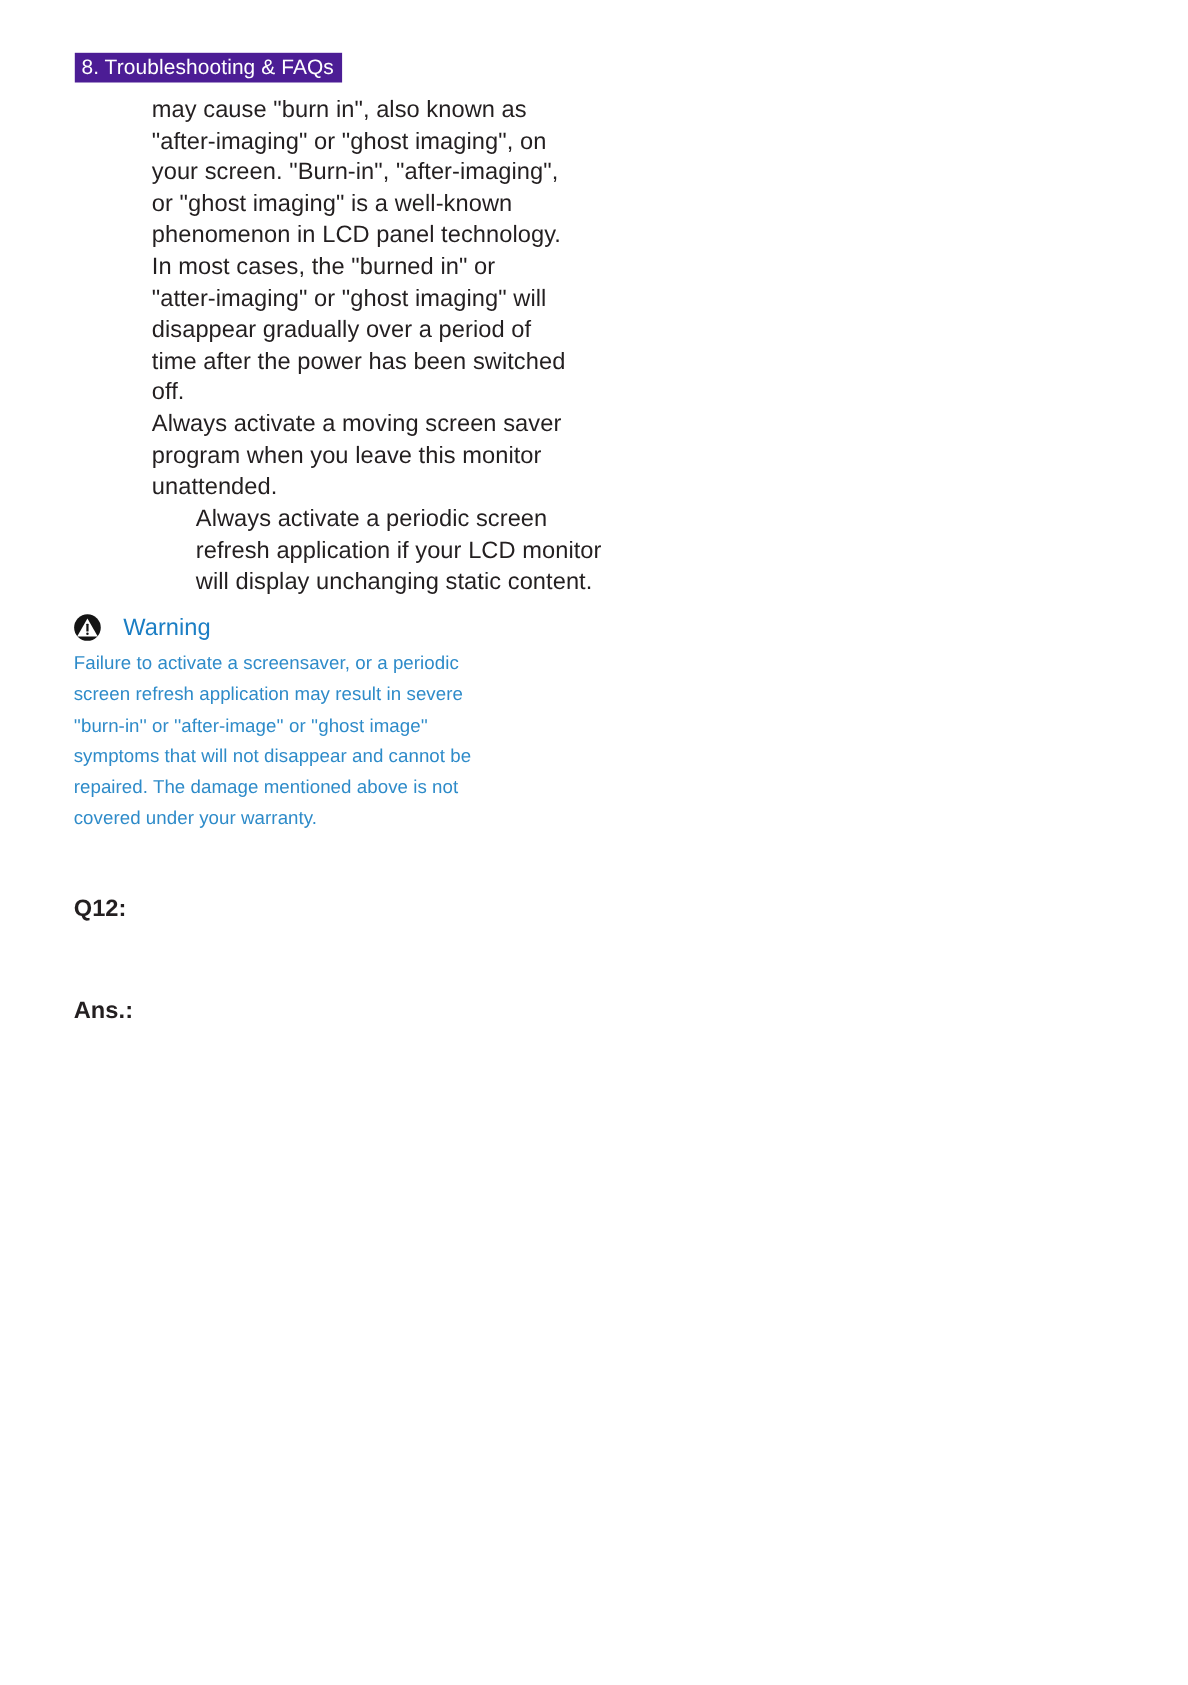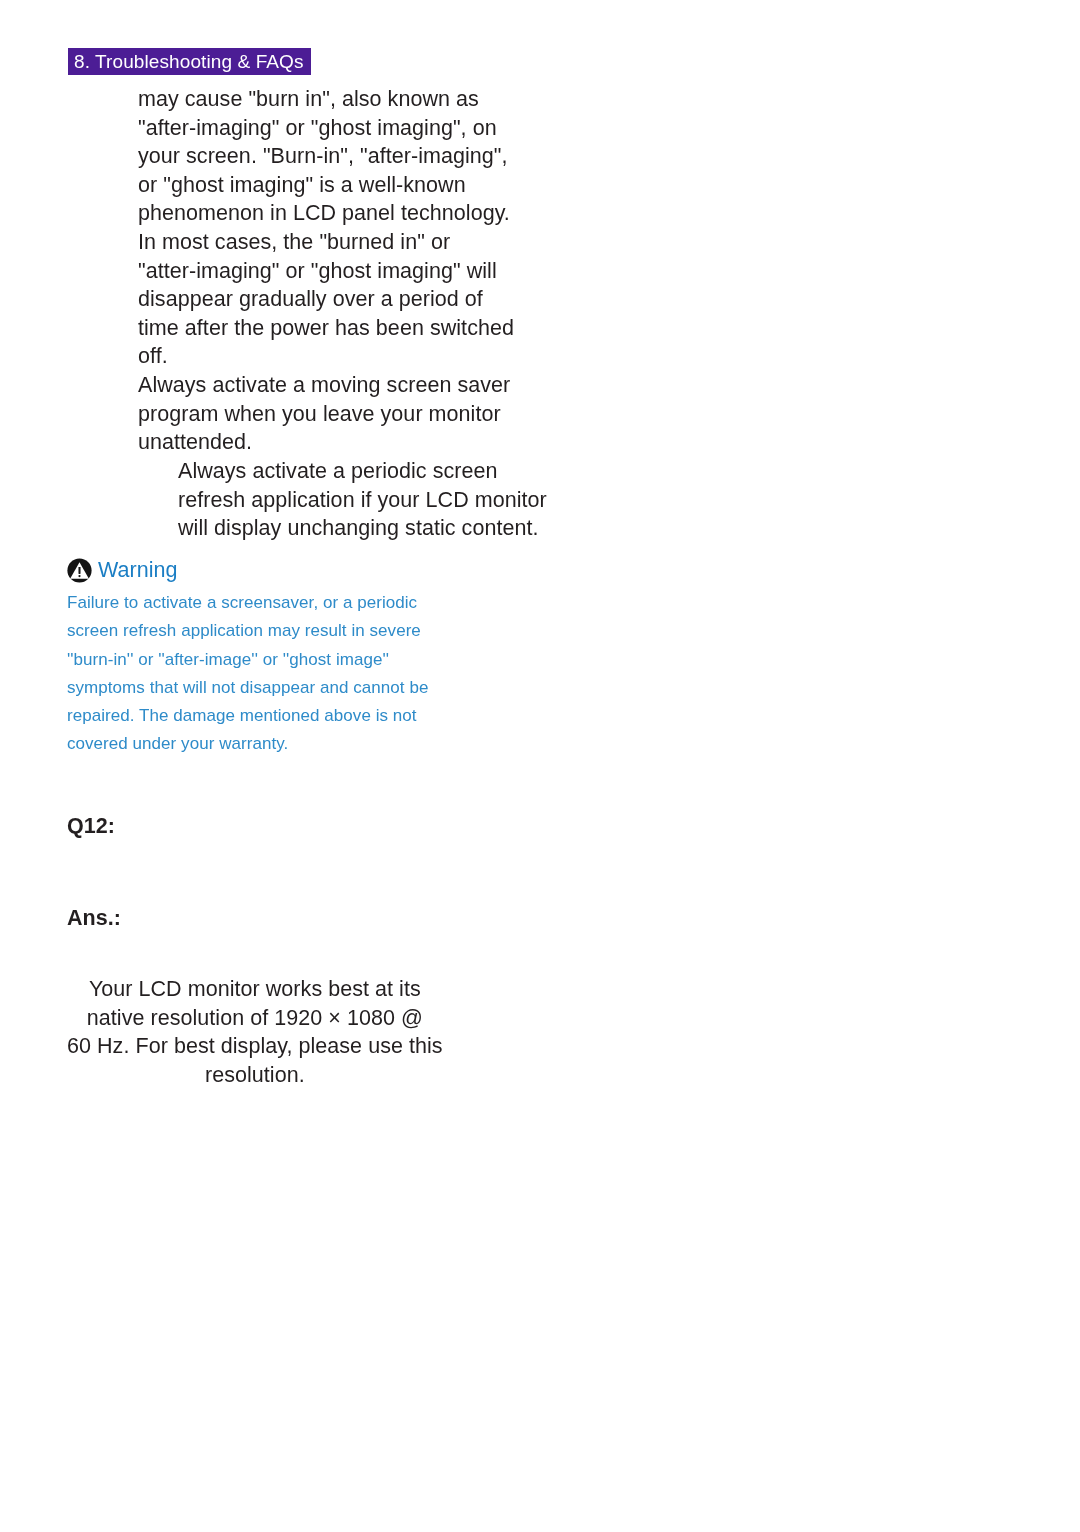--- a/index.html
+++ b/index.html
@@ -58,21 +58,21 @@
     white-space: pre-line;
   }
 
   
   .warning-head {
     position: absolute;
     left: 67px;
     top: 558px;
     display: flex;
     align-items: flex-end;
-    gap: 6px;
+    gap: 20px;
   }
   .warn-icon {
     width: 25px;
     height: 25px;
     display: block;
     flex: 0 0 auto;
   }
   .warning-title {
     font-size: 21.5px;
     line-height: 25px;
@@ -143,21 +143,21 @@
 your screen. "Burn-in", "after-imaging",
 or "ghost imaging" is a well-known
 phenomenon in LCD panel technology.
 In most cases, the "burned in" or
 "atter-imaging" or "ghost imaging" will
 disappear gradually over a period of
 time after the power has been switched
 off.</div>
 
     <div class="body-block" style="top:371px;">Always activate a moving screen saver
-program when you leave your monitor
+program when you leave this monitor
 unattended.</div>
 
     <div class="body-block" style="top:457px;margin-left:40px;">Always activate a periodic screen
 refresh application if your LCD monitor
 will display unchanging static content.</div>
 
     <div class="warning-head">
       <svg class="warn-icon" viewBox="0 0 64 64">
         <circle cx="32" cy="32" r="31" fill="#141414"></circle>
         <polygon points="32,11 56,53 8,53" fill="#ffffff"></polygon>
@@ -173,22 +173,18 @@
 symptoms that will not disappear and cannot be
 repaired. The damage mentioned above is not
 covered under your warranty.</div>
 
     <div class="qa-row" style="top:812px;">
       <span class="qa-label">Q12:</span>
     </div>
 
     <div class="qa-row" style="top:904px;text-align:center;">
       <span class="qa-label">Ans.:</span>
-      <span class="qa-text">Your LCD monitor works best at its
-native resolution of 1920 × 1080 @
-60 Hz. For best display, please use this
-resolution.</span>
     </div>
 
   </div>
 
 
 </div>
 
 </body></html>

